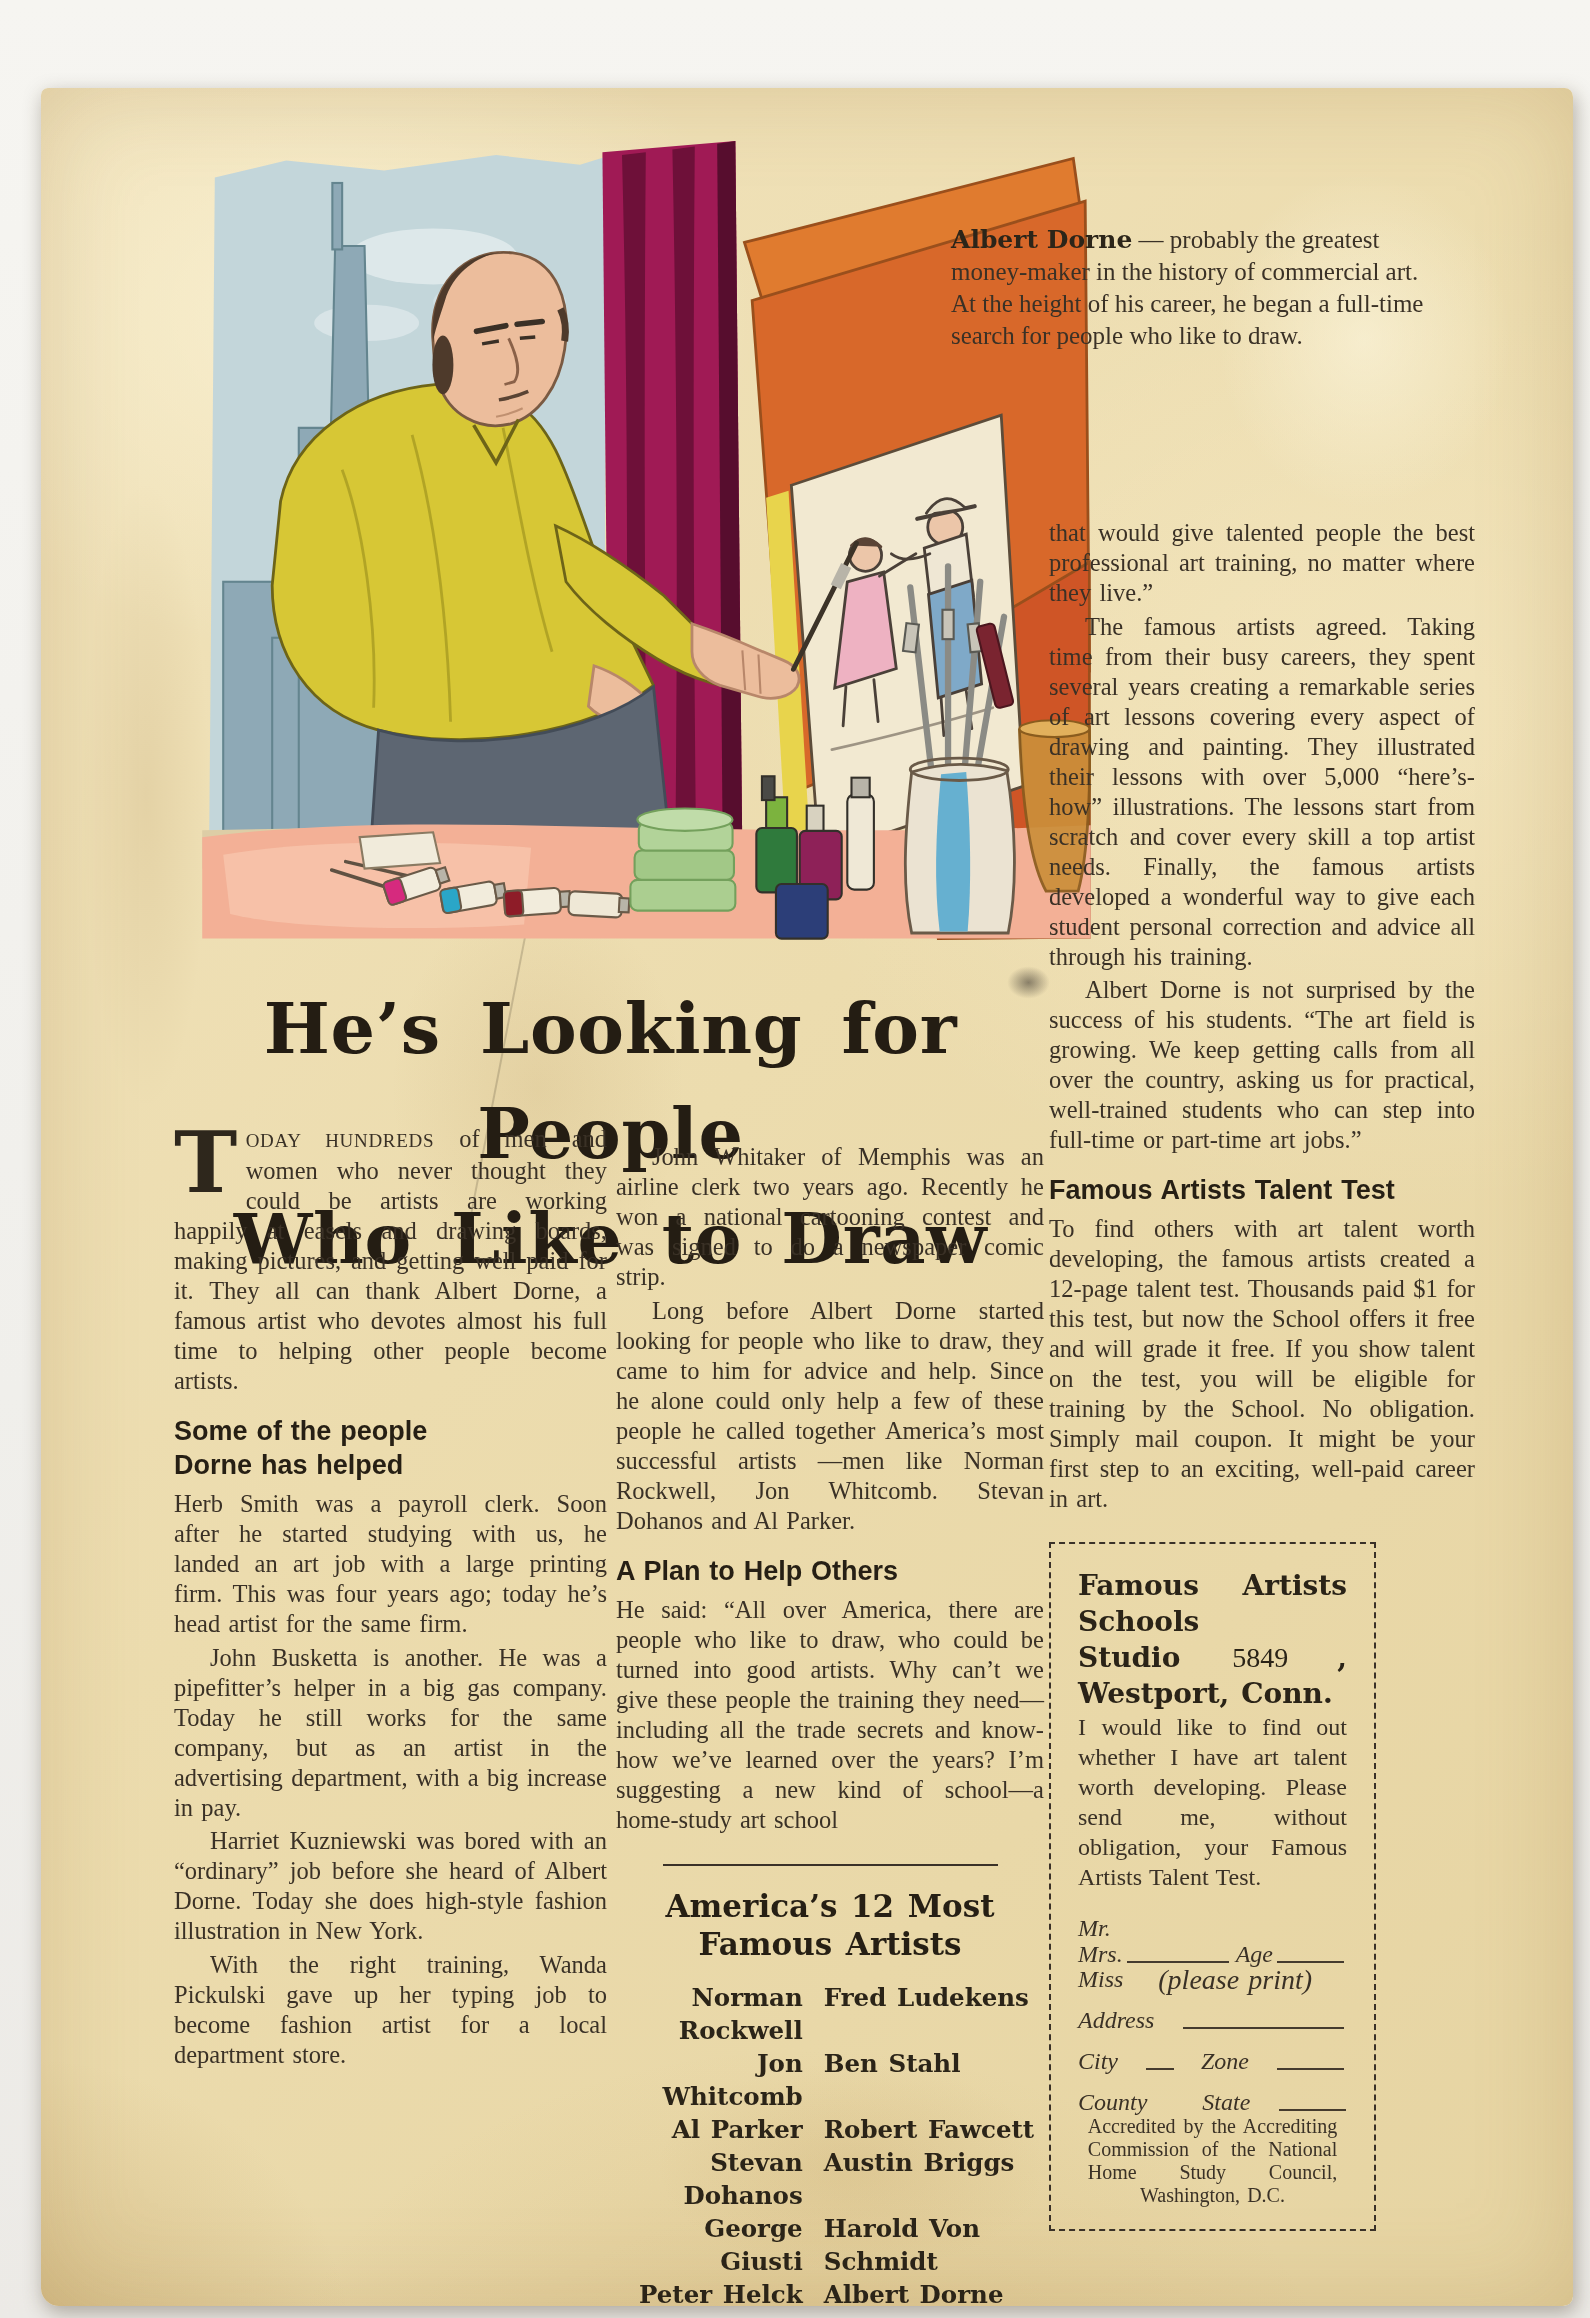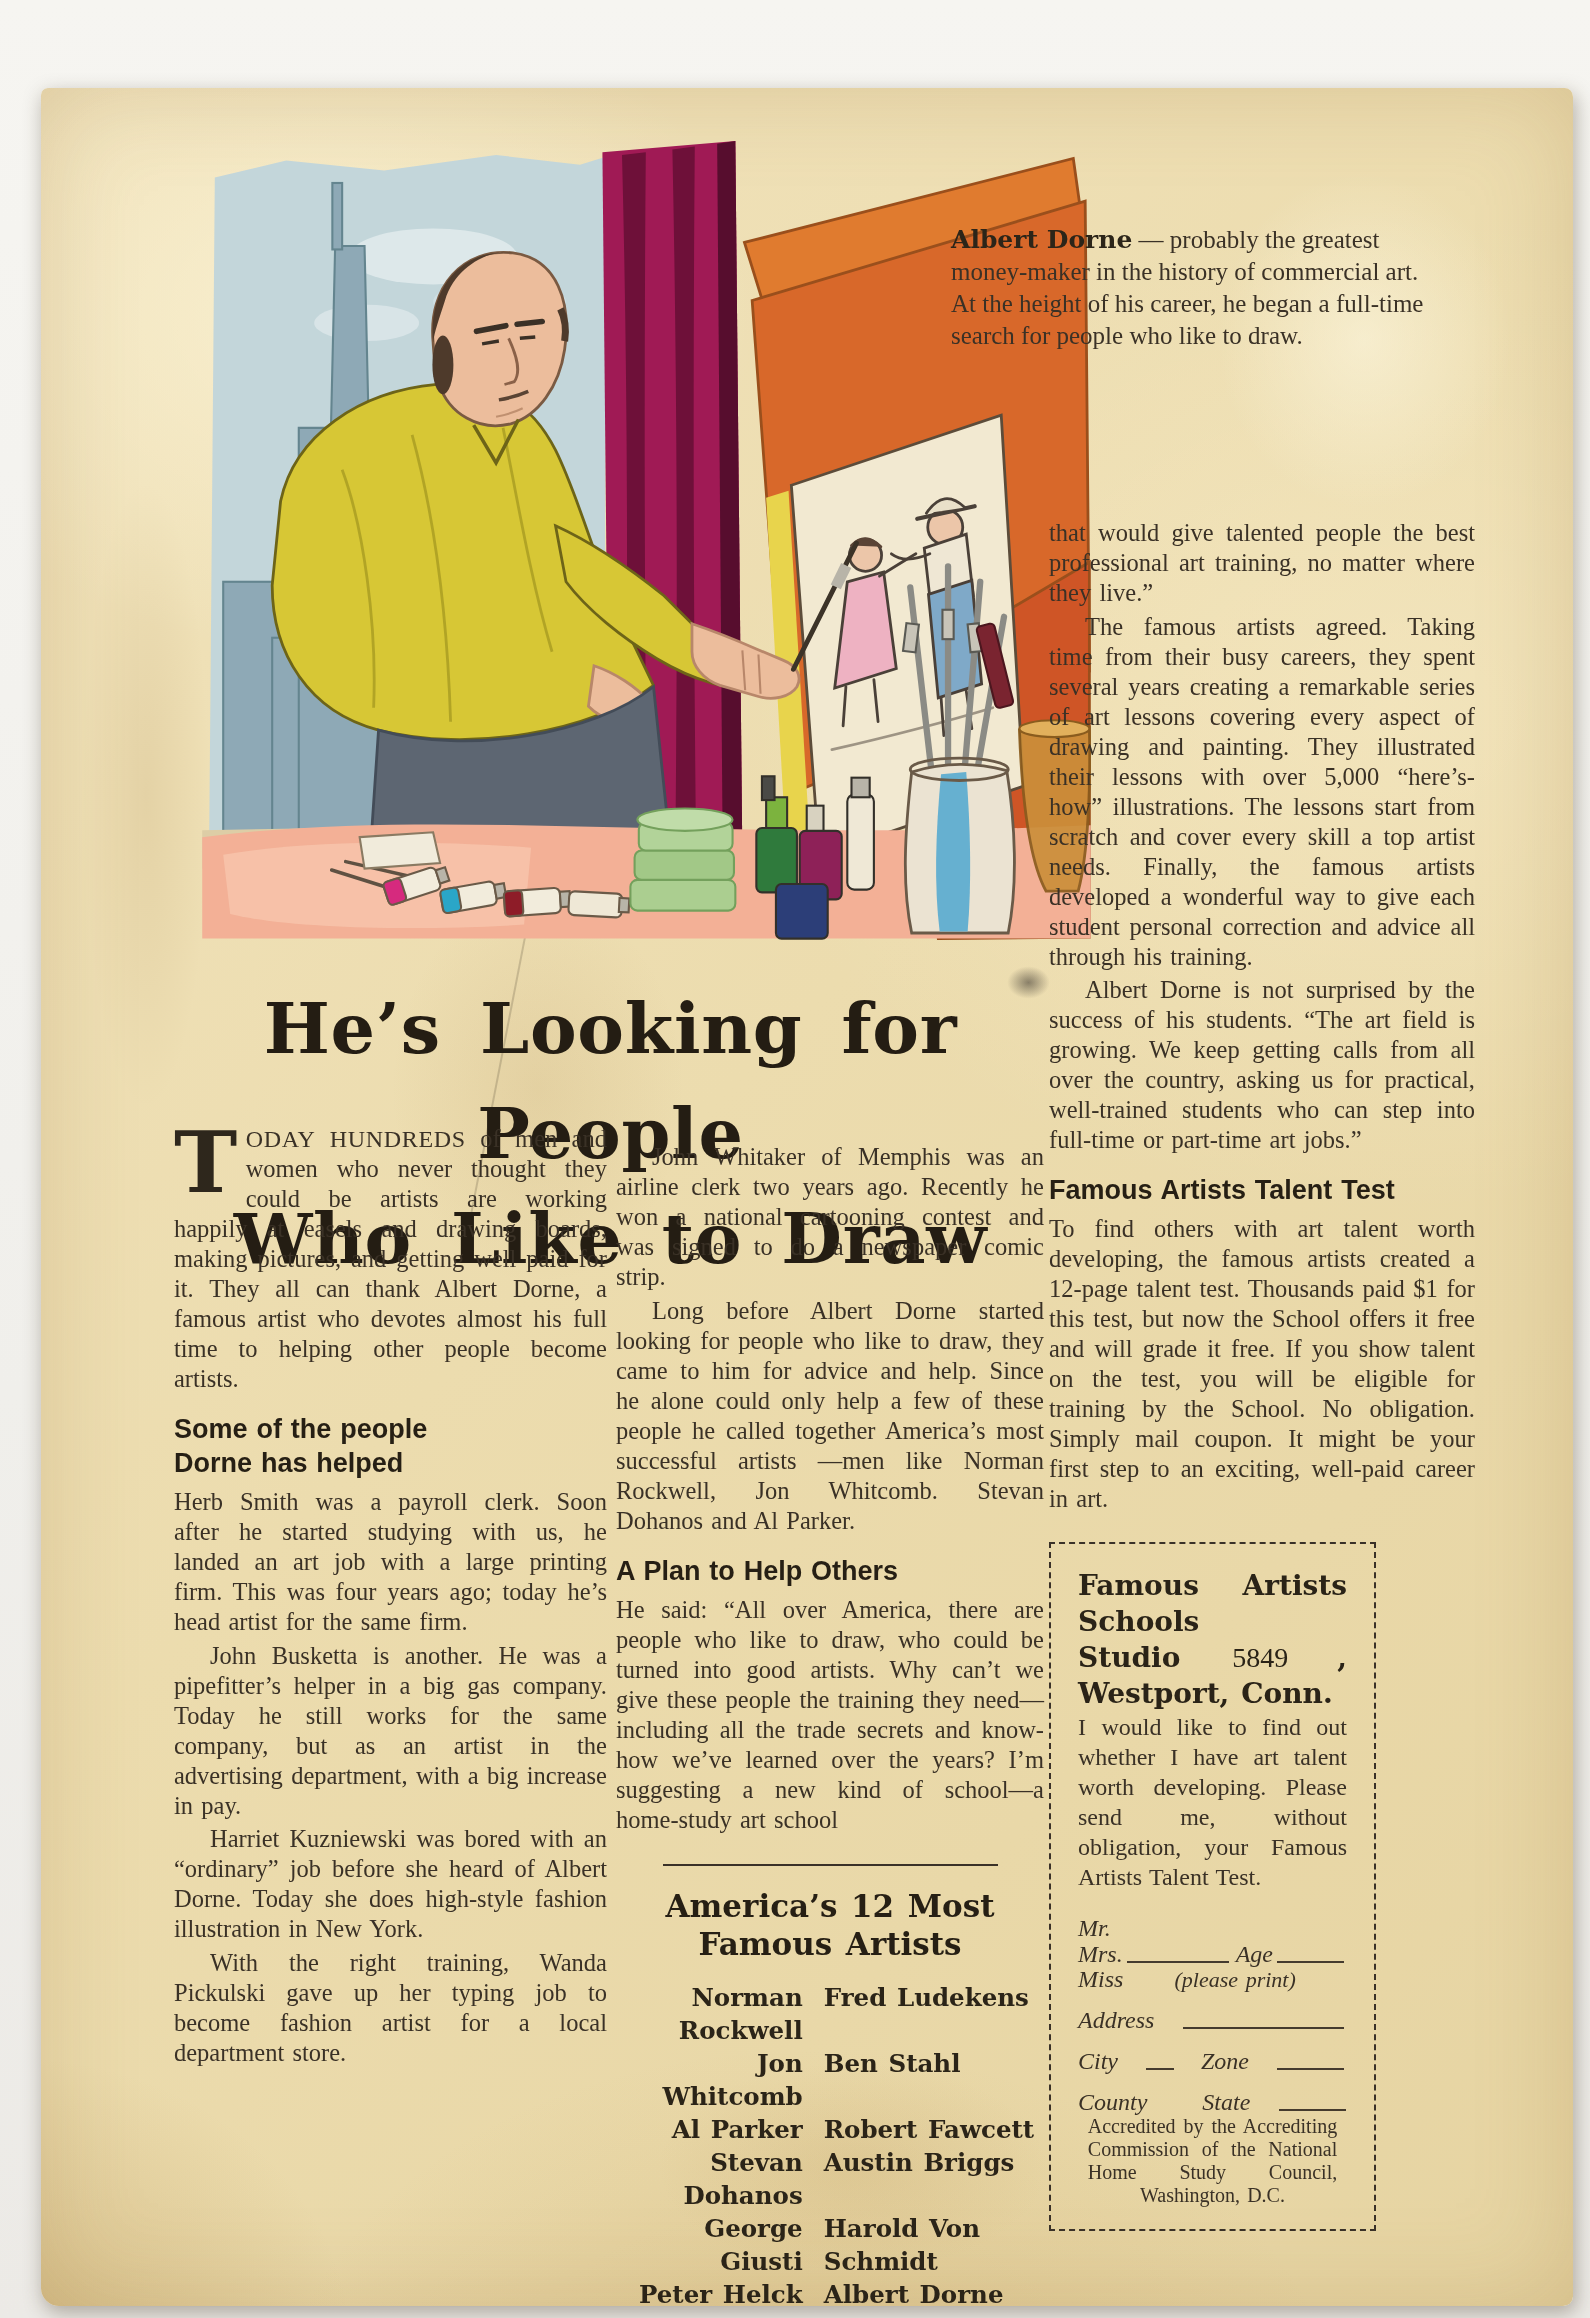--- a/index.html
+++ b/index.html
@@ -42,21 +42,21 @@
   .bodycol p{margin:0 0 3.5px 0;}
   .bodycol p.ind{text-indent:36px;}
   .col1{left:133px;top:1036px;width:433px;}
   .col2{left:575px;top:1054px;width:428px;}
   .col3{left:1008px;top:430px;width:426px;}
   h3.sechead{font-family:Liberation Sans, sans-serif;font-weight:700;font-size:27px;line-height:34px;
     color:#261f14;margin:18px 0 7px 0;text-align:left;word-spacing:1.4px;}
   h3.sechead span{display:block;}
   .dropcap{float:left;font-family:"DejaVu Serif",serif;font-weight:700;font-size:85px;line-height:64px;
     padding:5.6px 8.4px 0 0;color:#2e271c;}
-  .leadcaps{font-size:24px;letter-spacing:0.7px;}
+  .leadcaps{font-size:19px;letter-spacing:0.7px;}
 
   
   .rule{width:335px;height:0;border-top:2.8px solid #3a3128;margin:29px auto 21px auto;}
   .famous-title{font-family:"DejaVu Serif",serif;font-weight:700;font-size:31px;line-height:38px;
     text-align:center;color:#261f14;margin-bottom:18px;word-spacing:2.8px;}
   .famous-title span{display:block;}
   .names{margin-top:2.8px;}
   .nrow{display:flex;gap:21px;font-family:"DejaVu Serif",serif;font-weight:700;font-size:24.5px;line-height:33px;color:#2b2418;}
   .nrow .nl{flex:1;text-align:right;}
   .nrow .nr{flex:1.18;text-align:left;}
@@ -65,21 +65,21 @@
   .coupon{width:269px;margin-top:28px;border:2.8px dashed #3a3128;padding:24px 27px 18px 27px;color:#3a3126;}
   .c-title{font-family:"DejaVu Serif",serif;font-weight:700;font-size:28px;line-height:36px;color:#2a2317;}
   .c-num{font-family:"Liberation Serif",serif;font-weight:400;}
   .c-body{font-size:24px;line-height:30px;text-align:justify;word-spacing:1.4px;margin:11.2px 0 0 0;}
   .c-form{margin-top:24px;font-style:italic;font-size:24px;line-height:25px;}
   .fr{display:flex;align-items:flex-end;}
   .fr .flabel{white-space:nowrap;}
   .fr .fline{flex:1;border-bottom:2.1px solid #453b2e;margin:0 2.8px 4.2px 4.2px;height:19.6px;}
   .fr .fline.z{flex:0 0 67px;}
   .fr.mrs .flabel.age{margin-left:4.2px;}
-  .fr.miss .pp{flex:1;text-align:center;font-size:22px;}
+  .fr.miss .pp{flex:1;text-align:center;font-size:28px;}
   .fr.rowgap{margin-top:15.4px;gap:24px;}
   .c-accred{font-style:normal;font-size:20px;line-height:23px;margin:21px 0 0 0;
     text-align:justify;text-align-last:center;padding:0 9.8px;}
 
   
   .illo{position:absolute;left:161px;top:46px;width:889px;height:806px;}
   .illo svg{width:100%;height:100%;}
 </style>
 </head>
 <body>

